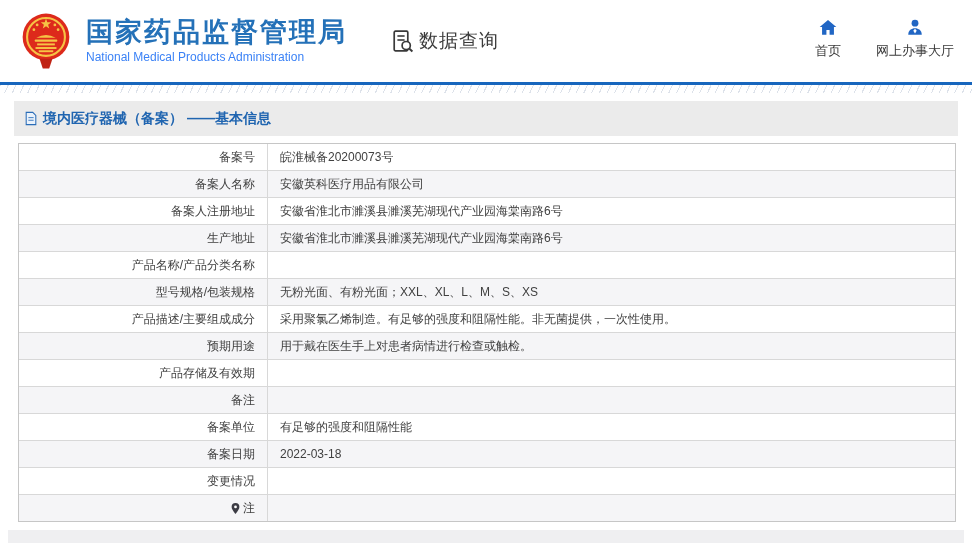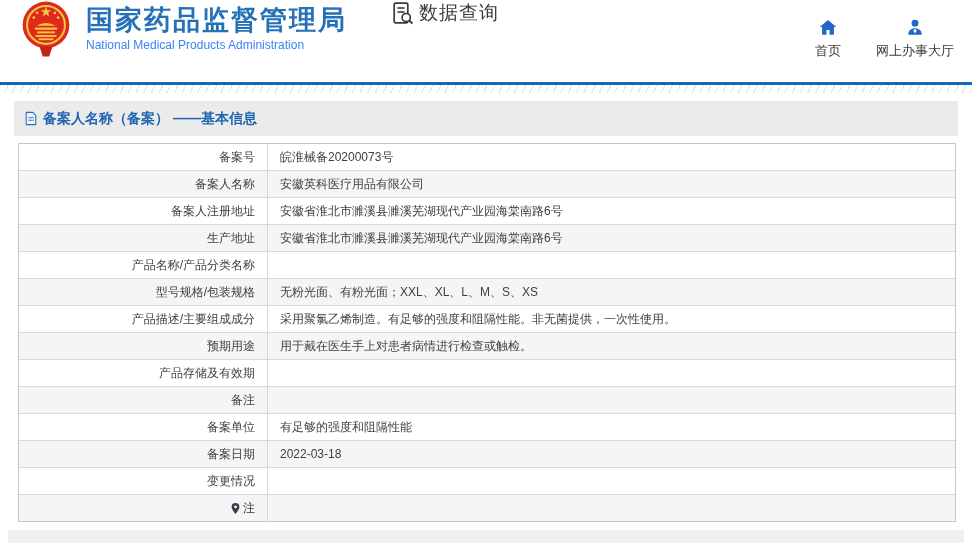--- a/index.html
+++ b/index.html
@@ -1,20 +1,20 @@
 <!DOCTYPE html>
 <html><head>
 <meta charset="utf-8">
 <style>
   * { margin:0; padding:0; box-sizing:border-box; }
   html,body { width:972px; height:543px; background:#ffffff; overflow:hidden;
               font-family:"Liberation Sans","DejaVu Sans",sans-serif; }
 
   
-  .header { height:82px; background:#fff; position:relative; display:flex; align-items:flex-start; }
+  .header { height:82px; background:#fff; position:relative; display:flex; align-items:center; }
   .logo-block { display:flex; align-items:center; margin-left:20px; cursor:pointer; }
   .emblem { width:52px; height:58px; flex:0 0 auto; }
   .logo-text { margin-left:14px; }
   .logo-title { font-size:27px; font-weight:bold; color:#2471b8; letter-spacing:2px; line-height:1.1; }
   .logo-sub { font-size:12px; color:#3b82f6; margin-top:3px; }
   .search-block { display:flex; align-items:center; margin-left:44px; cursor:pointer; }
   .search-block .label { font-size:19px; color:#3a3a3a; margin-left:4px; letter-spacing:1px; }
   .nav { position:absolute; right:18px; top:18px; display:flex; gap:26px; }
   .nav-item { display:flex; flex-direction:column; align-items:center; cursor:pointer; min-width:44px; }
   .nav-item .txt { font-size:13px; color:#3a3a3a; margin-top:5px; }
@@ -97,21 +97,21 @@
 </div>
 <div class="blue-line"></div>
 <div class="hatch"></div>
 
 <div class="title-bar">
   <svg width="14" height="15" viewBox="0 0 16 17">
     <path d="M2.5 1.5 h7.5 l3.5 3.5 v10.5 h-11 Z" fill="#eaf2fb" stroke="#2a6db8" stroke-width="1.2"></path>
     <line x1="5" y1="7.5" x2="11" y2="7.5" stroke="#2a6db8" stroke-width="1"></line>
     <line x1="5" y1="10.5" x2="11" y2="10.5" stroke="#2a6db8" stroke-width="1"></line>
   </svg>
-  <span class="txt">备案人名称（备案） ——基本信息</span>
+  <span class="txt">境内医疗器械（备案） ——基本信息</span>
 </div>
 
 <div class="info-table">
   <div class="tr">
     <div class="th">备案号</div>
     <div class="td">皖淮械备20200073号</div>
   </div>
   <div class="tr alt">
     <div class="th">备案人名称</div>
     <div class="td">安徽英科医疗用品有限公司</div>

